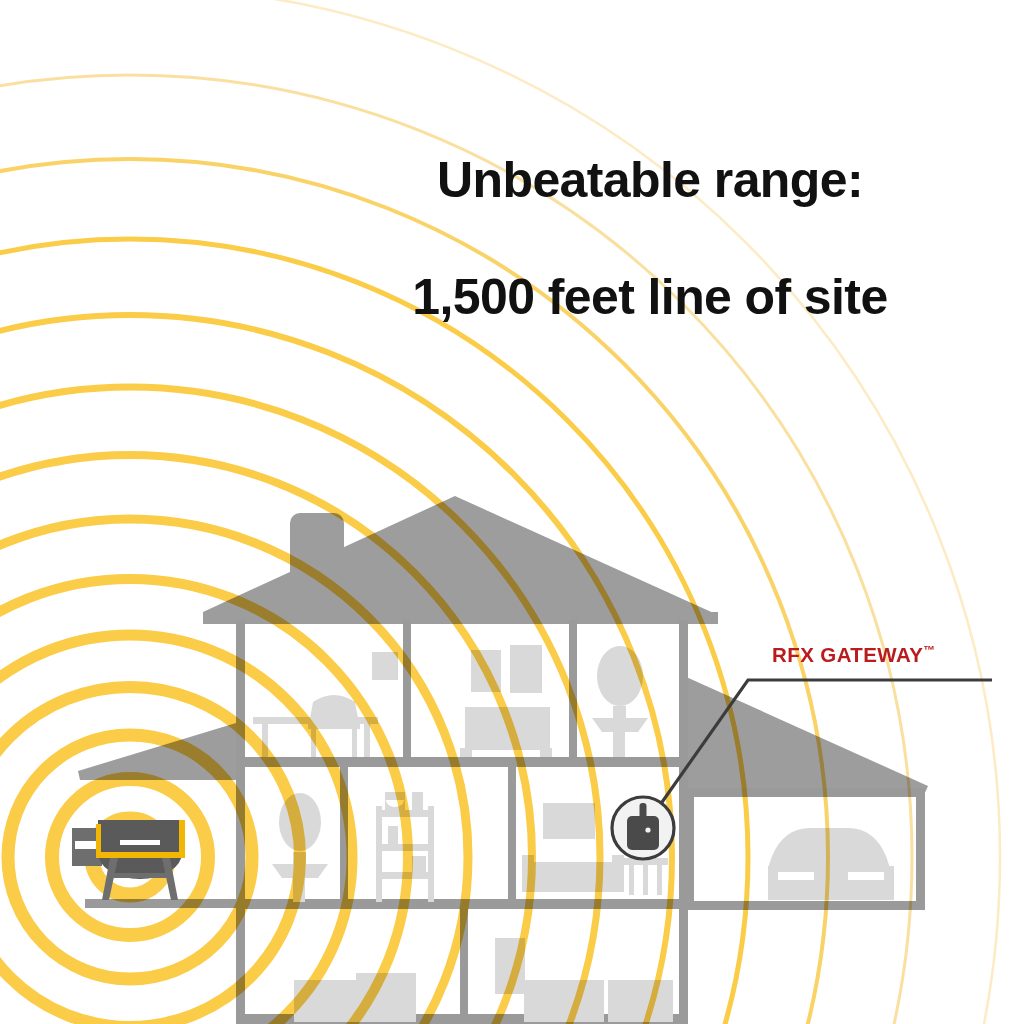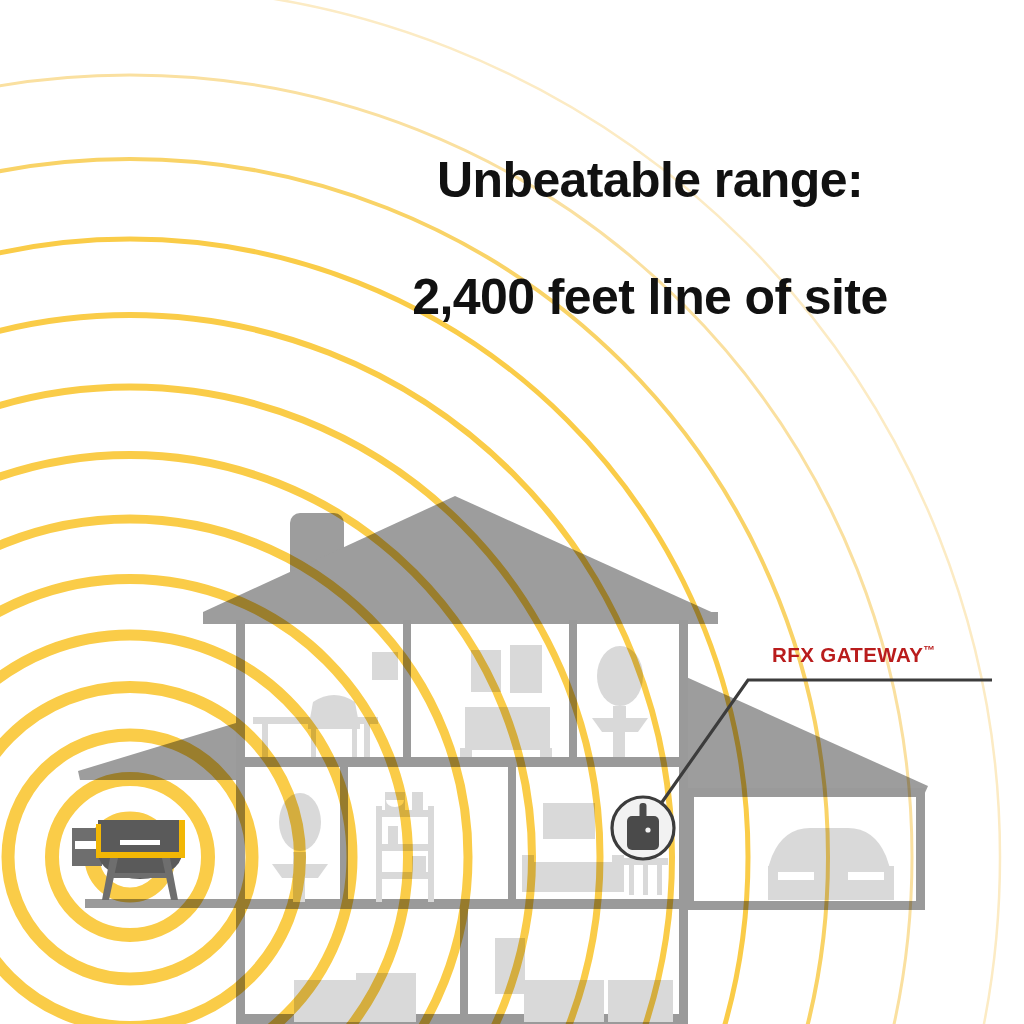--- a/index.html
+++ b/index.html
@@ -203,20 +203,20 @@
 
         <path d="M632 816 h22 a5 5 0 0 1 5 5 v24 a5 5 0 0 1 -5 5 h-22 a5 5 0 0 1 -5 -5 v-24 a5 5 0 0 1 5 -5 z" fill="#4a4a4a"></path>
         <circle cx="648" cy="830" r="2.6" fill="#f2f2f2"></circle>
       </g>
 
     </g>
   </svg>
 
   <div class="headline">
     <span class="l1">Unbeatable range:</span>
-    <span class="l2">2,400 feet line of site</span>
+    <span class="l2">1,500 feet line of site</span>
   </div>
 
   <div class="callout-label">
     <span>RFX GATEWAY</span><span class="tm">™</span>
   </div>
 
 </div>
 
 </body></html>

